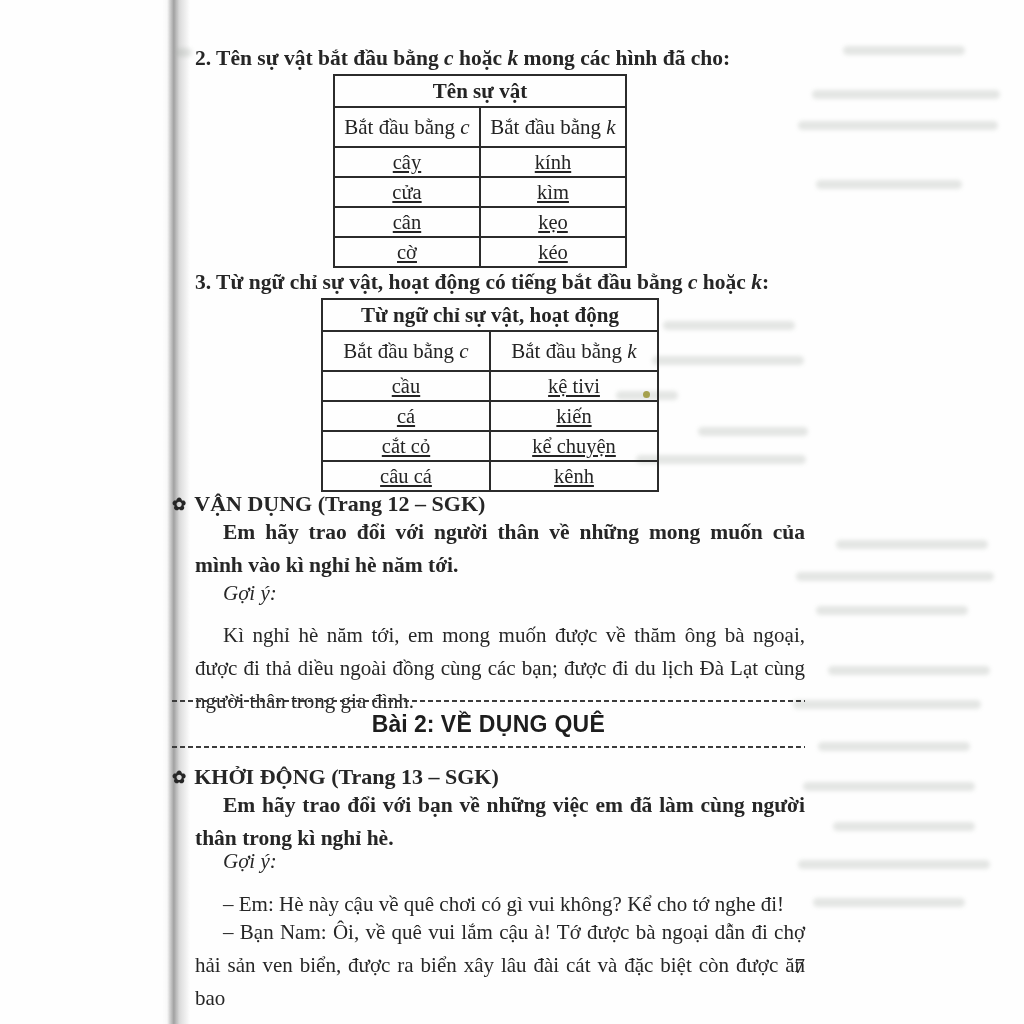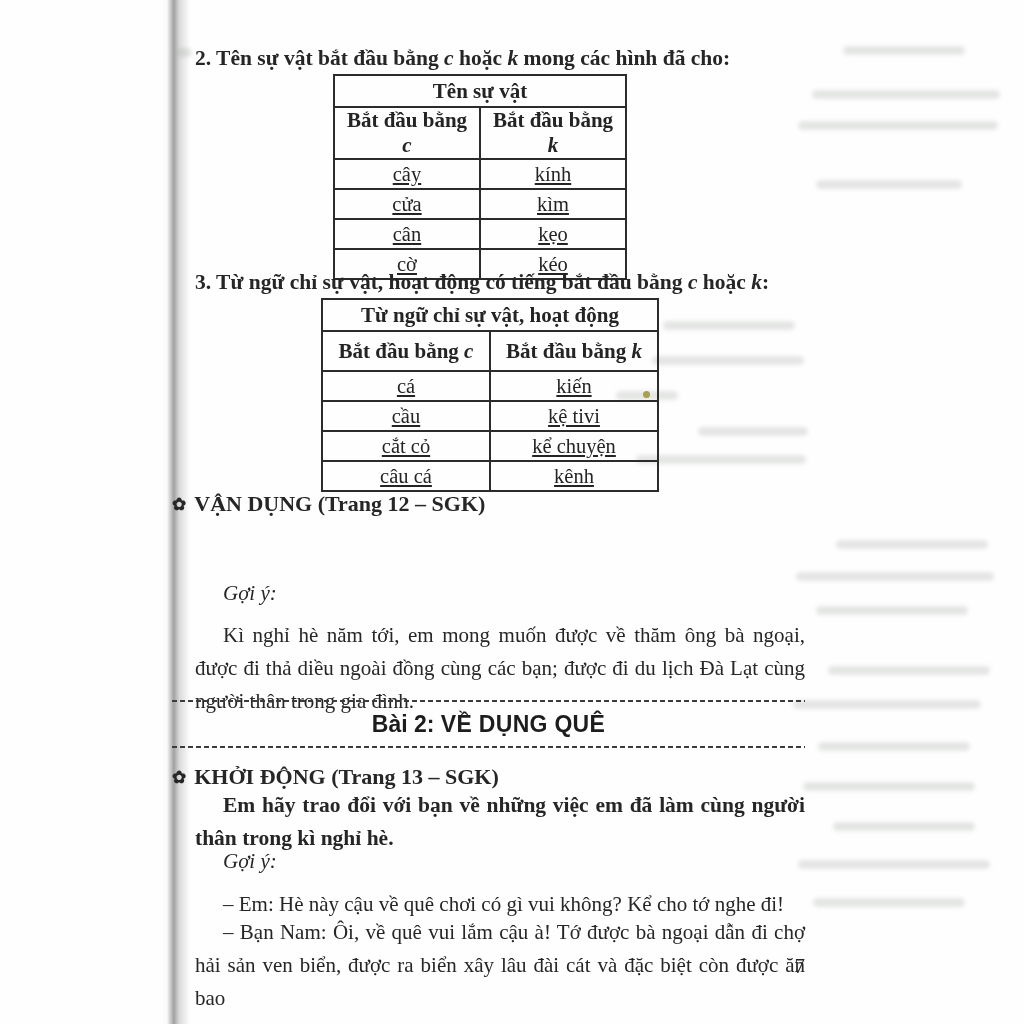--- a/index.html
+++ b/index.html
@@ -38,21 +38,21 @@
 
   
   table.wtable{
     position:absolute;border-collapse:collapse;table-layout:fixed;
     font-size:20.5px;color:#242424;background:transparent;
   }
   table.wtable th, table.wtable td{
     border:2px solid #2b2b2b;text-align:center;vertical-align:middle;padding:0 6px;
   }
   table.wtable .t-head{font-weight:bold;height:30px;font-size:21px;}
-  table.wtable .t-sub{font-weight:bold;height:38px;font-size:21px;}
+  table.wtable .t-sub{font-weight:normal;height:38px;font-size:21px;}
   table.wtable .t-sub i{font-style:italic;}
   table.wtable td{height:28px;font-weight:normal;text-decoration:underline;}
 
   
   .bai2{position:absolute;left:172px;width:633px;}
   .dash{
     height:2px;width:100%;
     background:repeating-linear-gradient(90deg,#3c3c3c 0 5px, transparent 5px 8px);
   }
   .bai2-text{
@@ -134,44 +134,45 @@
   <table class="wtable" style="top:298px;left:321px;width:338px">
     <tbody>
         <tr>
           <th colspan="2" class="t-head">Từ ngữ chỉ sự vật, hoạt động</th>
         </tr>
     <tr>
       <th class="t-sub"><span>Bắt đầu bằng </span><i>c</i></th>
       <th class="t-sub"><span>Bắt đầu bằng </span><i>k</i></th>
     </tr>
     <tr>
+          <td>cầu</td>
+          <td>kệ tivi</td>
+        </tr>
+    <tr>
           <td>cá</td>
           <td>kiến</td>
-        </tr>
-    <tr>
-          <td>cầu</td>
-          <td>kệ tivi</td>
         </tr>
     <tr>
           <td>cắt cỏ</td>
           <td>kể chuyện</td>
         </tr>
     <tr>
           <td>câu cá</td>
           <td>kênh</td>
         </tr>
   </tbody>
     </table>
 
   <span class="dot" style="left:643px;top:391px"></span>
 
   <div class="abs heading" style="top:487px">
     <span class="flower">✿</span>
     <span>VẬN DỤNG (Trang 12 – SGK)</span>
   </div>
+  <div class="abs task" style="top:516px">Em hãy trao đổi với người thân về những mong muốn của mình vào kì nghỉ hè năm tới.</div>
   <div class="abs hint" style="top:577px">Gợi ý:</div>
   <div class="abs para" style="top:602px">Kì nghỉ hè năm tới, em mong muốn được về thăm ông bà ngoại, được đi thả diều ngoài đồng cùng các bạn; được đi du lịch Đà Lạt cùng người thân trong gia đình.</div>
 
   <div class="bai2" style="top:700px">
     <div class="dash"></div>
     <div class="bai2-text">
       <span class="bai2-label">Bài 2:</span>
       <span class="bai2-title">VỀ DỤNG QUÊ</span>
     </div>
     <div class="dash"></div>

